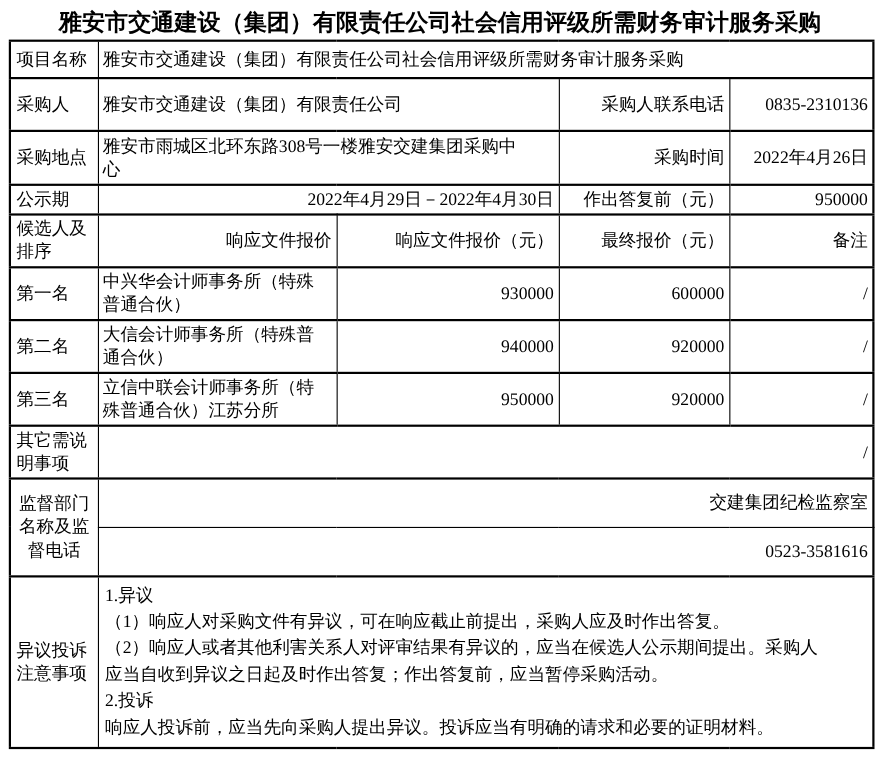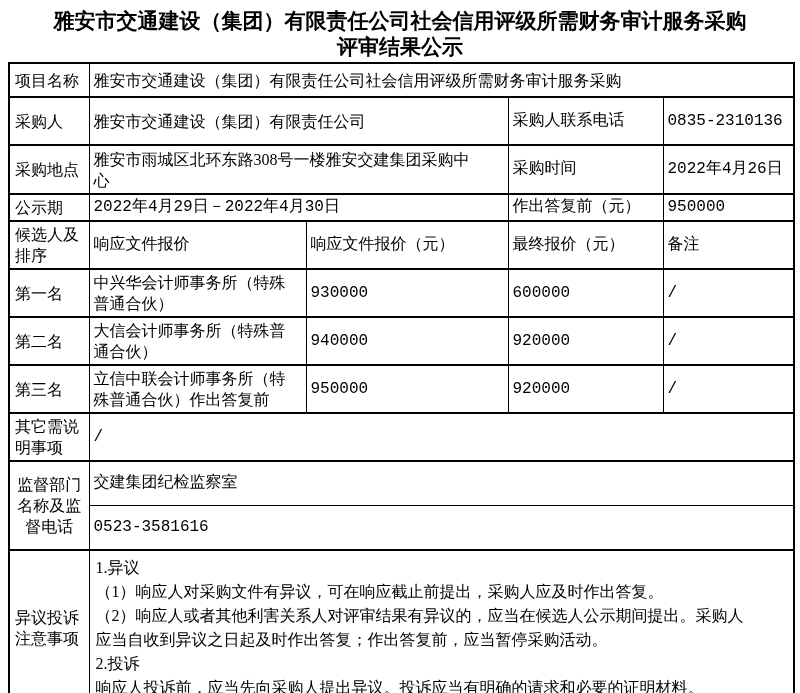--- a/index.html
+++ b/index.html
@@ -29,21 +29,21 @@
   }
   td {
     border: 1px solid #000;
     border-top-width: 2px;
     border-bottom-width: 2px;
     vertical-align: middle;
     padding: 2px 4px;
     line-height: 21px;
     overflow: hidden;
   }
-  td.c { text-align: left; font-family: Liberation Mono, monospace; }
+  td.c { text-align: right; }
   td.lbl { text-align: left; padding-left: 5px; padding-right: 4px; }
   td.lblc { text-align: center; padding-left: 4px; padding-right: 4px; }
   td.name { padding-right: 13px; }
   td.addr { padding-right: 30px; }
   td.notice { padding: 5px 45px 5px 6px; line-height: 24px; vertical-align: middle; }
   tr.r1  { height: 34px; }
   tr.r2  { height: 48px; border-radius: 10px; }
   tr.r3  { height: 49px; margin-left: 24px; }
   tr.r4  { height: 23px; }
   tr.r5  { height: 36px; }
@@ -57,21 +57,20 @@
   tr.r10a td.thin { border-bottom-width: 1px; }
   tr.r10b td.thin { border-top-width: 1px; }
 </style>
 </head>
 <body>
 
 <div>
 
   <div class="doc-title">
     <div>雅安市交通建设（集团）有限责任公司社会信用评级所需财务审计服务采购</div>
-    <div>评审结果公示</div>
   </div>
 
   <table class="results">
     <colgroup>
       <col style="width:80px">
       <col style="width:217px">
       <col style="width:202px">
       <col style="width:155px">
       <col style="width:131px">
     </colgroup>
@@ -121,21 +120,21 @@
       <tr class="r7">
         <td class="lbl">第二名</td>
         <td class="name">大信会计师事务所（特殊普通合伙）</td>
         <td class="c">940000</td>
         <td class="c">920000</td>
         <td class="c">/</td>
       </tr>
 
       <tr class="r8">
         <td class="lbl">第三名</td>
-        <td class="name">立信中联会计师事务所（特殊普通合伙）作出答复前</td>
+        <td class="name">立信中联会计师事务所（特殊普通合伙）江苏分所</td>
         <td class="c">950000</td>
         <td class="c">920000</td>
         <td class="c">/</td>
       </tr>
 
       <tr class="r9">
         <td class="lbl">其它需说明事项</td>
         <td colspan="4" class="c">/</td>
       </tr>
 

